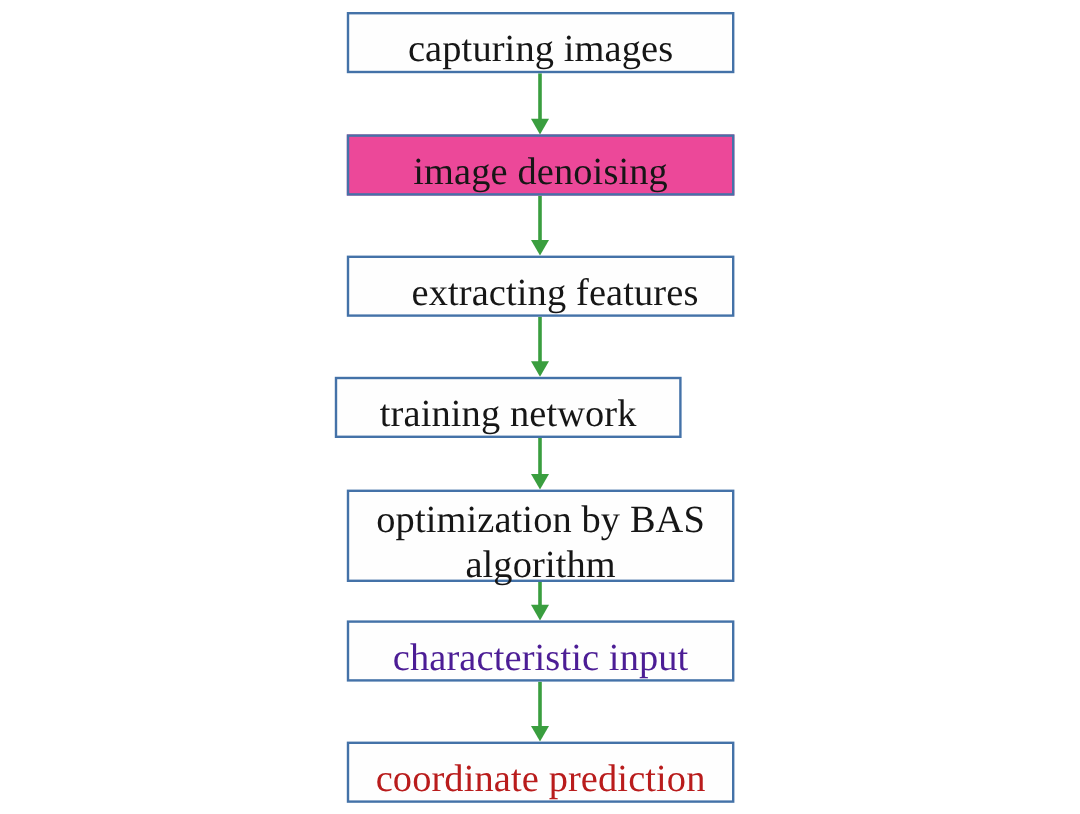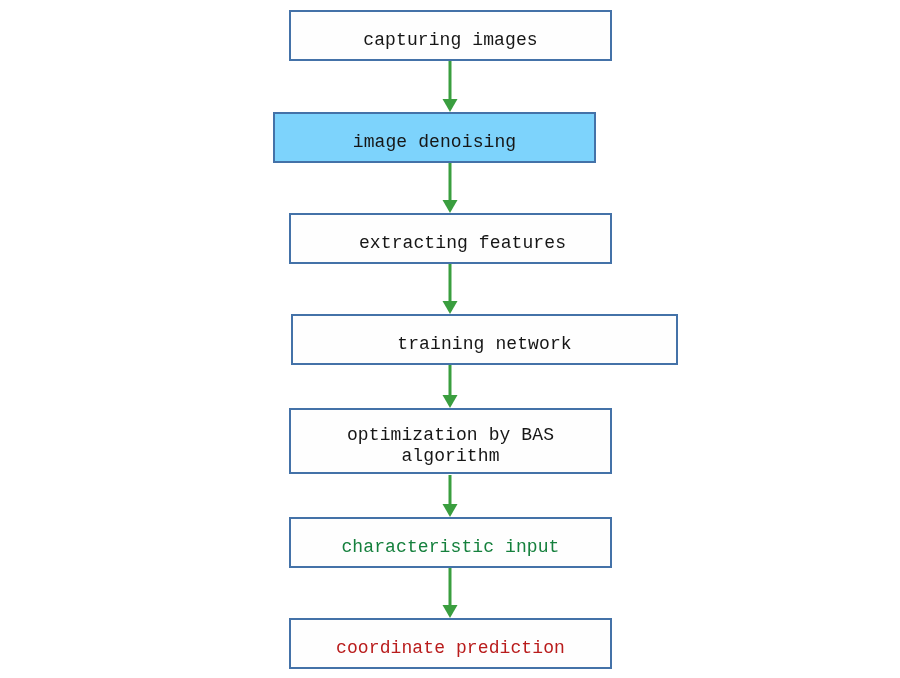--- a/index.html
+++ b/index.html
@@ -24,22 +24,22 @@
     position: absolute;
     box-sizing: border-box;
     background: #fefefe;
     border: 2px solid #4472a8;
     display: flex;
     align-items: center;
     justify-content: center;
     text-align: center;
   }
   .flow-node .node-label {
-    font-family: Liberation Mono, monospace;
-    font-size: 18px;
+    font-family: Liberation Serif, serif;
+    font-size: 32px;
     line-height: 1.16;
     color: #161616;
     letter-spacing: 0.1px;
     white-space: pre-line;
     padding: 0 6px;
     margin-top: 10px;
   }
   .flow-arrow {
     position: absolute;
     pointer-events: none;
@@ -86,32 +86,32 @@
     </div>
     <div class="flow-arrow" style="left: 435px; top: 568px; width: 30px; height: 50px;">
       <svg width="30" height="50" viewBox="0 0 30 50">
         <line x1="15" y1="0" x2="15" y2="38" stroke="#3a9e3f" stroke-width="3"></line>
         <polygon points="7.5,37 22.5,37 15,50" fill="#3a9e3f"></polygon>
       </svg>
     </div>
     <div class="flow-node" style="left: 289px; top: 10px; width: 323px; height: 51px; border-color: rgb(68, 114, 168); background: rgb(254, 254, 254);">
       <span class="node-label" style="color: rgb(22, 22, 22);">capturing images</span>
     </div>
-    <div class="flow-node" style="left: 273px; top: 112px; width: 323px; height: 51px; border-color: rgb(68, 114, 168); background: #7dd3fc;">
+    <div class="flow-node" style="left: 289px; top: 112px; width: 323px; height: 51px; border-color: rgb(68, 114, 168); background: #ec4899;">
       <span class="node-label" style="color: rgb(22, 22, 22);">image denoising</span>
     </div>
     <div class="flow-node" style="left: 289px; top: 213px; width: 323px; height: 51px; border-color: rgb(68, 114, 168); background: rgb(254, 254, 254); padding-left: 24px;">
       <span class="node-label" style="color: rgb(22, 22, 22);">extracting features</span>
     </div>
-    <div class="flow-node" style="left: 291px; top: 314px; width: 387px; height: 51px; border-color: rgb(68, 114, 168); background: rgb(254, 254, 254);">
+    <div class="flow-node" style="left: 279px; top: 314px; width: 289px; height: 51px; border-color: rgb(68, 114, 168); background: rgb(254, 254, 254);">
       <span class="node-label" style="color: rgb(22, 22, 22);">training network</span>
     </div>
-    <div class="flow-node" style="left: 289px; top: 408px; width: 323px; height: 66px; border-color: rgb(68, 114, 168); background: rgb(254, 254, 254);">
+    <div class="flow-node" style="left: 289px; top: 408px; width: 323px; height: 77px; border-color: rgb(68, 114, 168); background: rgb(254, 254, 254);">
       <span class="node-label" style="color: rgb(22, 22, 22);">optimization by BAS
 algorithm</span>
     </div>
     <div class="flow-node" style="left: 289px; top: 517px; width: 323px; height: 51px; border-color: rgb(68, 114, 168); background: rgb(254, 254, 254);">
-      <span class="node-label" style="color: #15803d;">characteristic input</span>
+      <span class="node-label" style="color: #4c1d95;">characteristic input</span>
     </div>
     <div class="flow-node" style="left: 289px; top: 618px; width: 323px; height: 51px; border-color: rgb(68, 114, 168); background: rgb(254, 254, 254);">
       <span class="node-label" style="color: #b91c1c;">coordinate prediction</span>
     </div>
   </div>
 
 </body></html>

